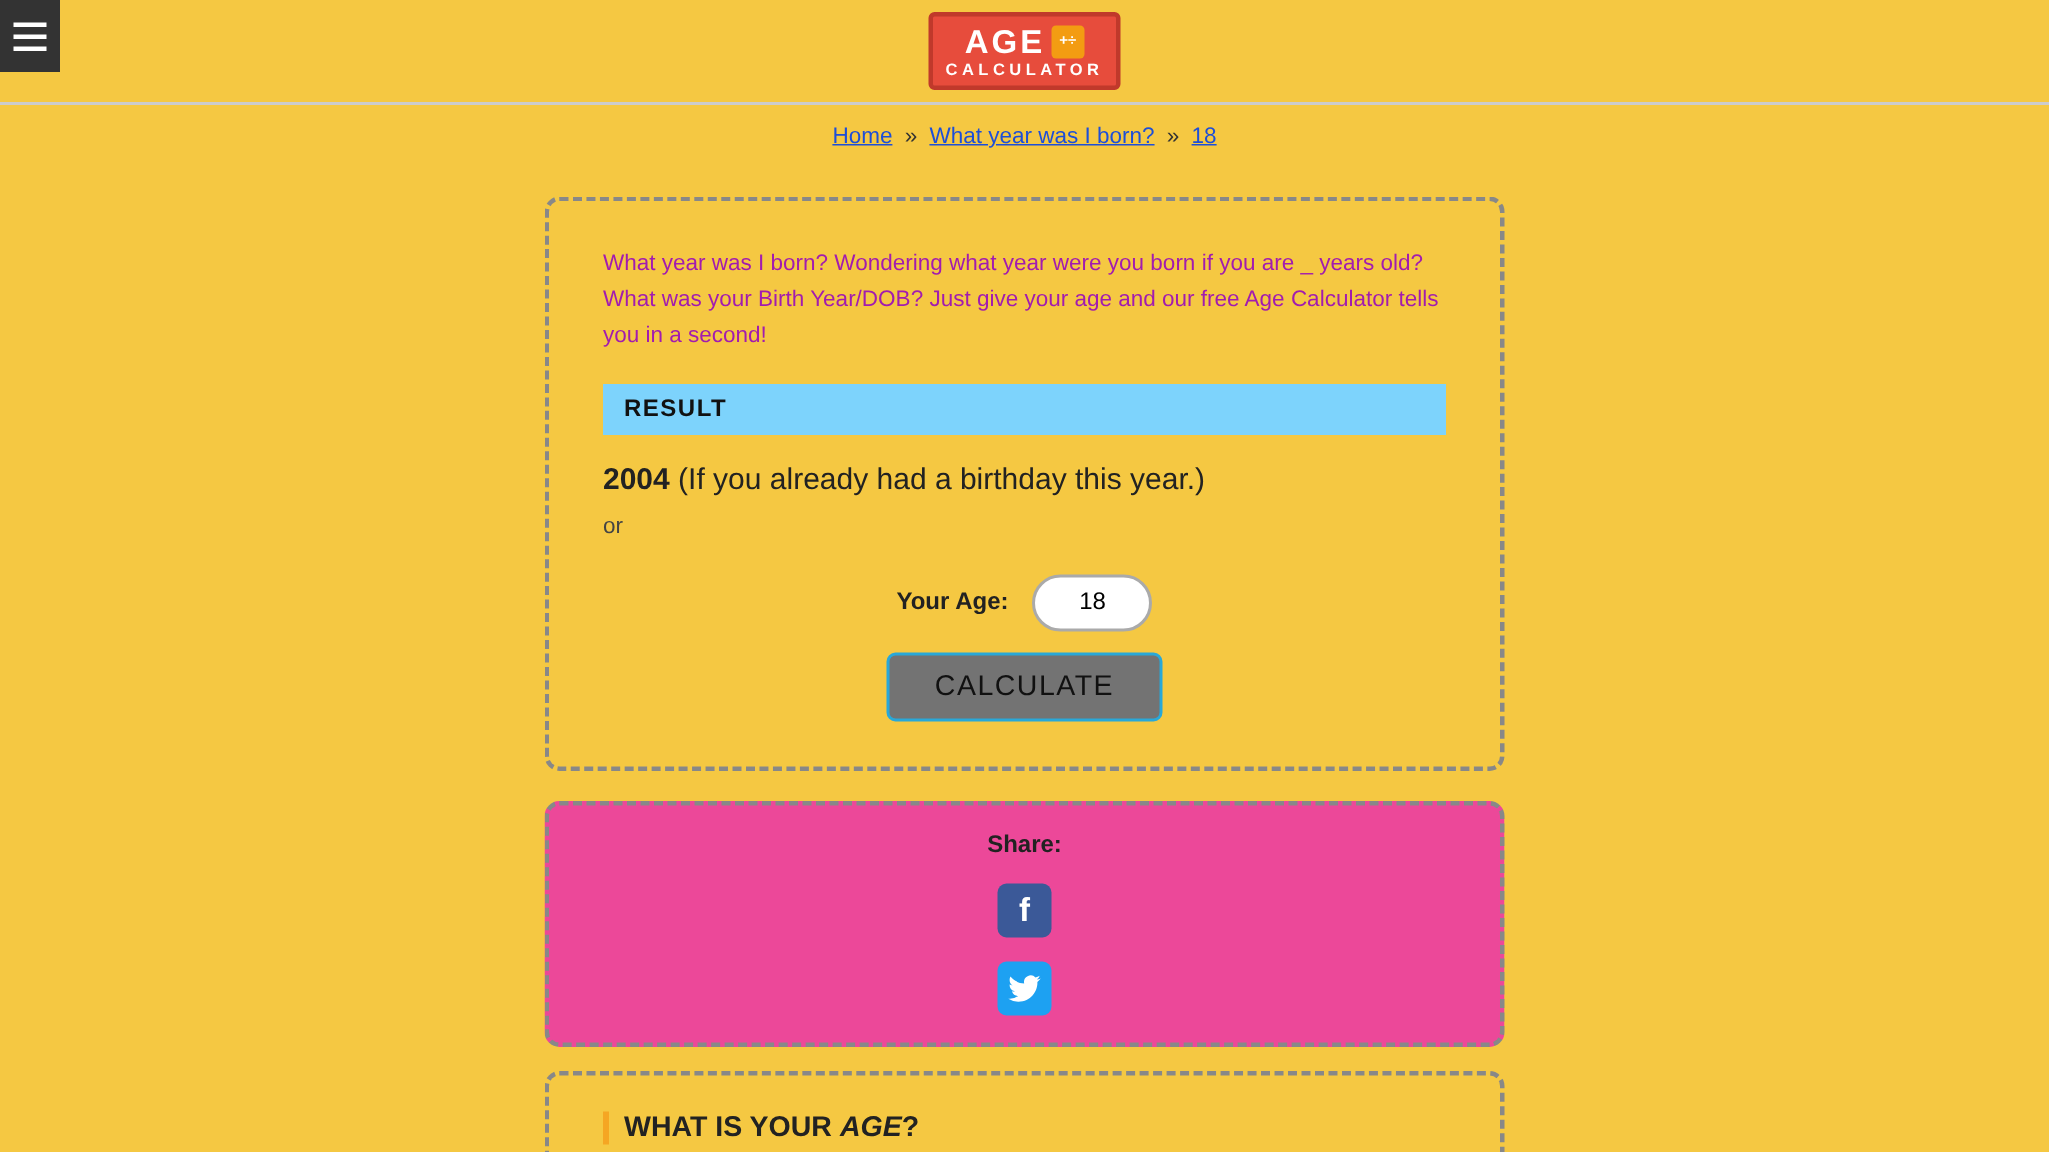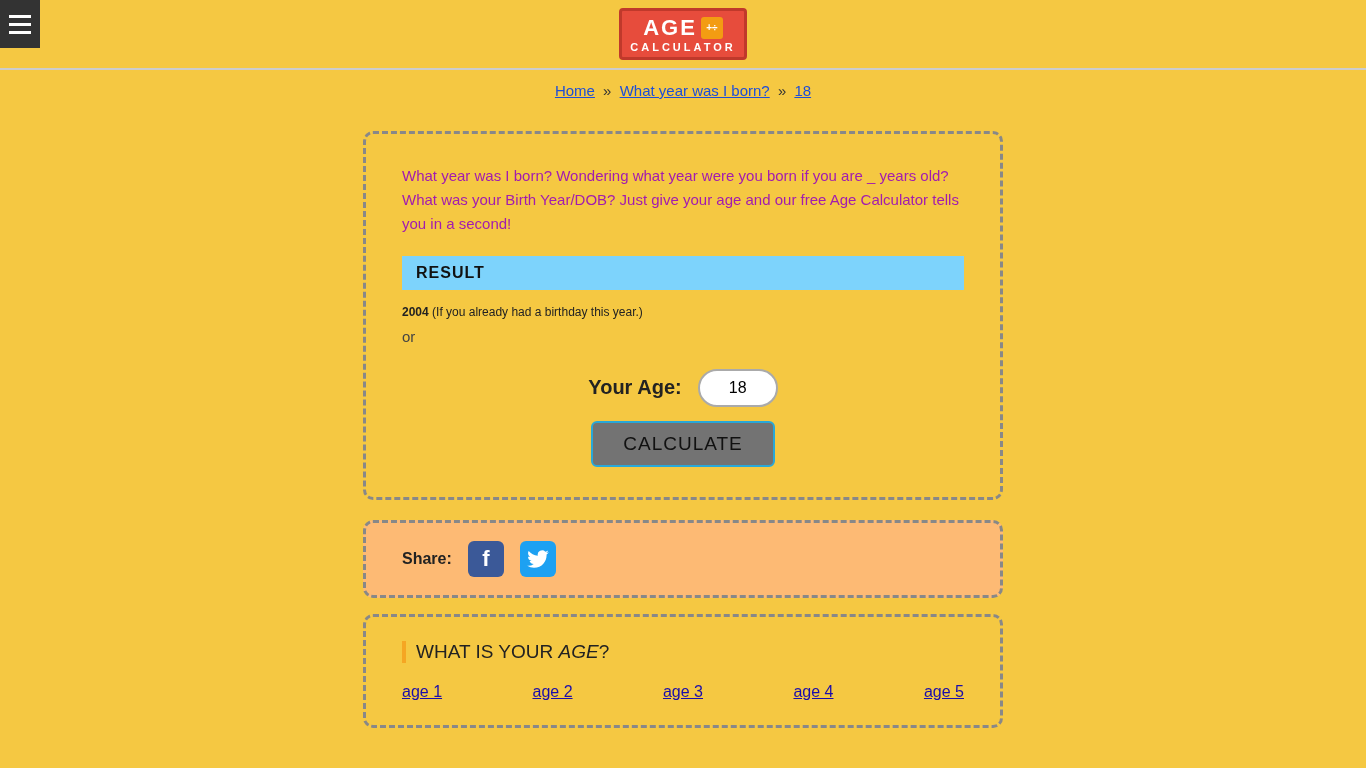--- a/index.html
+++ b/index.html
@@ -132,21 +132,21 @@
       background: #7dd3fc;
       padding: 8px 14px;
       font-weight: bold;
       font-size: 16px;
       letter-spacing: 1px;
       color: #111;
       margin-bottom: 12px;
     }
 
     .result-row {
-      font-size: 12px;
+      font-size: 20px;
       margin-bottom: 4px;
       line-height: 1.8;
     }
     .result-row strong {
       font-weight: bold;
     }
     .result-or {
       font-size: 15px;
       color: #444;
       margin-bottom: 16px;
@@ -155,21 +155,21 @@
     
     .age-input-row {
       display: flex;
       align-items: center;
       justify-content: center;
       gap: 16px;
       margin-top: 24px;
       margin-bottom: 14px;
     }
     .age-label {
-      font-size: 20px;
+      font-size: 16px;
       font-weight: bold;
     }
     .age-input {
       width: 80px;
       padding: 8px 10px;
       font-size: 16px;
       border: 2px solid #aaa;
       border-radius: 20px;
       text-align: center;
       outline: none;
@@ -189,27 +189,28 @@
       font-weight: normal;
       cursor: pointer;
       color: #111;
       letter-spacing: 1px;
     }
 
     
     .share-card {
       width: 640px;
       margin: 0 auto 16px;
-      background: #fdba74;
+      background: #ec4899;
       border: 3px dashed #888;
       border-radius: 10px;
       padding: 18px 36px;
       display: flex;
       align-items: center;
       gap: 16px;
+      flex-direction: column;
     }
     .share-label {
       font-size: 16px;
       font-weight: bold;
     }
     .fb-icon {
       width: 36px;
       height: 36px;
       background: #3b5998;
       border-radius: 6px;
@@ -240,21 +241,21 @@
     .age-info-card {
       width: 640px;
       margin: 0 auto;
       background: #f5c842;
       border: 3px dashed #888;
       border-radius: 10px;
       padding: 24px 36px;
     }
     .age-info-title {
       font-size: 19px;
-      font-weight: normal;
+      font-weight: bold;
       border-left: 4px solid #f5a623;
       padding-left: 10px;
       margin-bottom: 20px;
     }
     .age-links-row {
       display: flex;
       gap: 0;
       justify-content: space-between;
     }
     .age-link {

